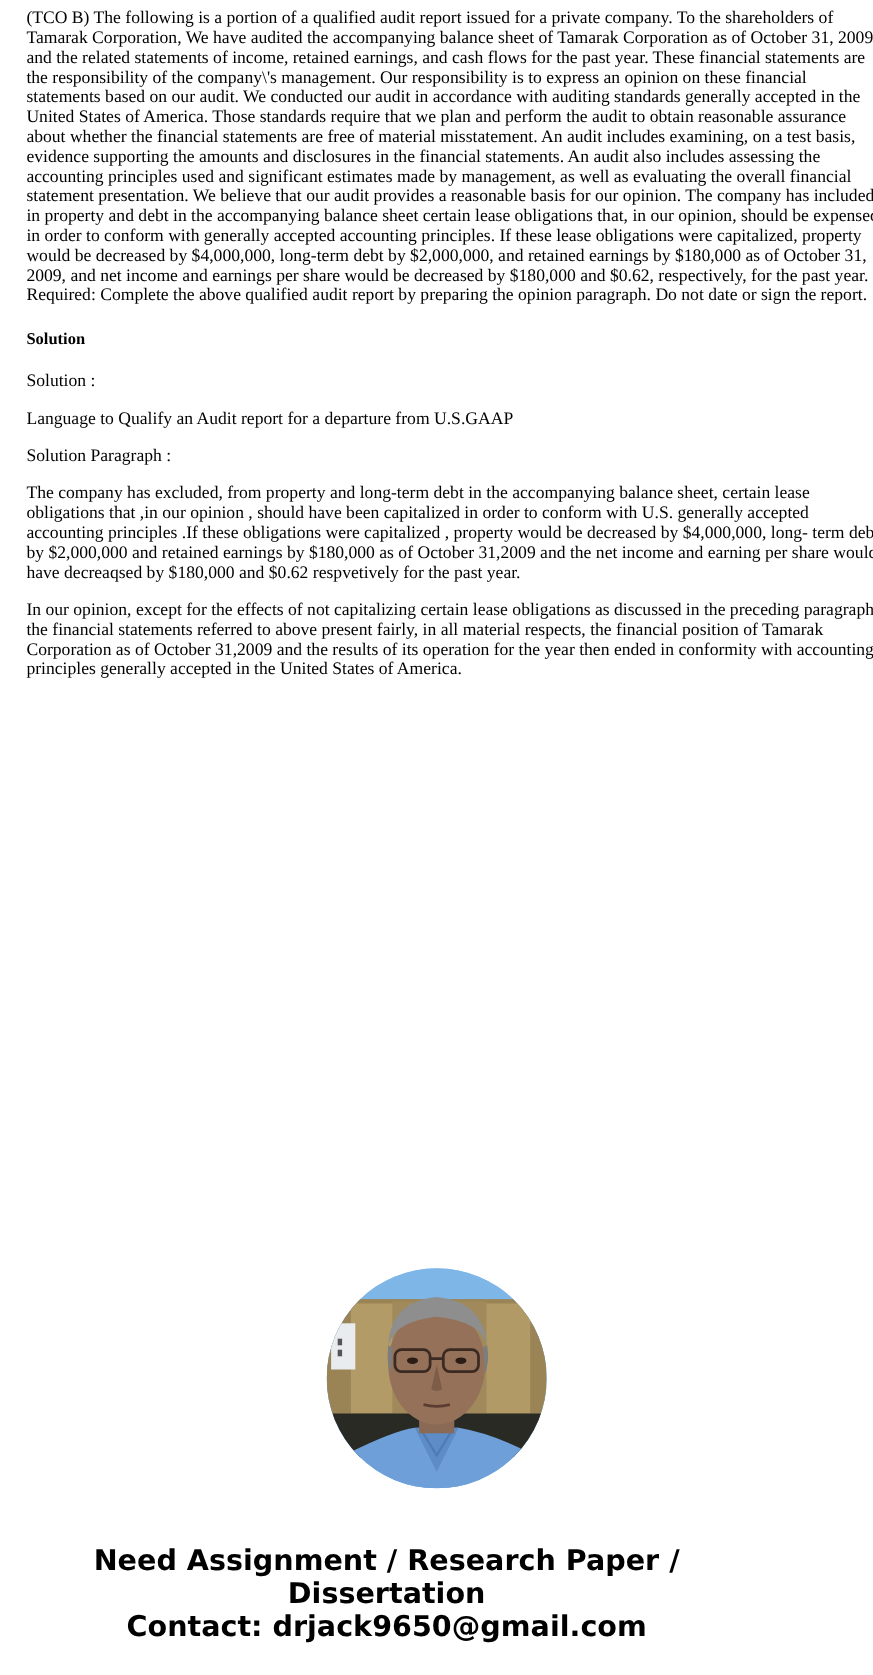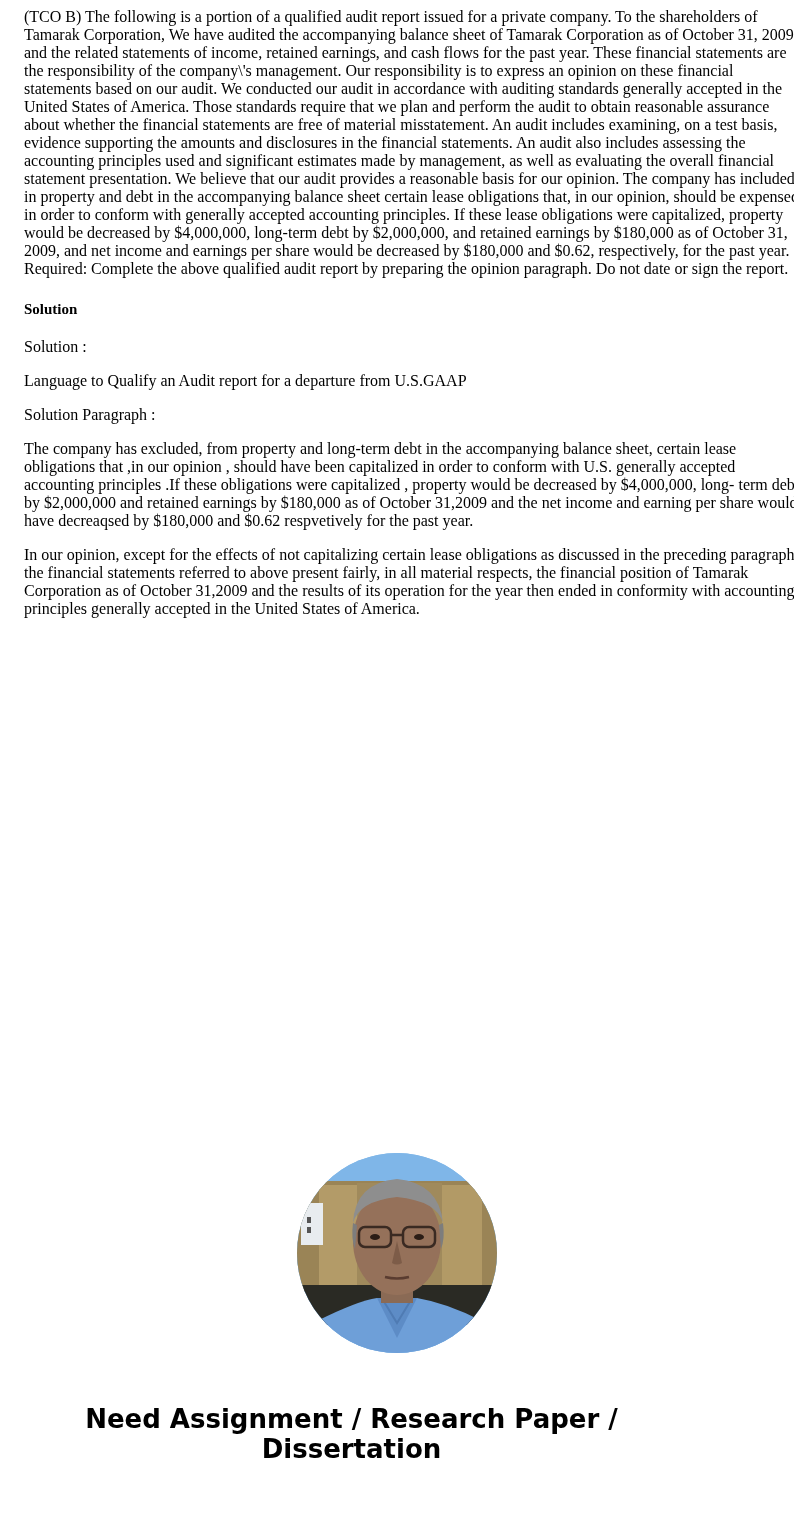--- a/index.html
+++ b/index.html
@@ -114,13 +114,14 @@
     <ellipse cx="122" cy="84" rx="5" ry="3" fill="#2b1d16"></ellipse>
 
     <path d="M100 88 L95 110 Q100 113 105 110 Z" fill="#7d5c48"></path>
 
     <path d="M88 124 Q100 127 112 124" fill="none" stroke="#5a3c30" stroke-width="2.5"></path>
   </svg>
 </div>
 
 <div class="footer-promo">
   <div>Need Assignment / Research Paper / Dissertation</div>
+  <div>Contact: drjack9650@gmail.com</div>
 </div>
 
 </body></html>

